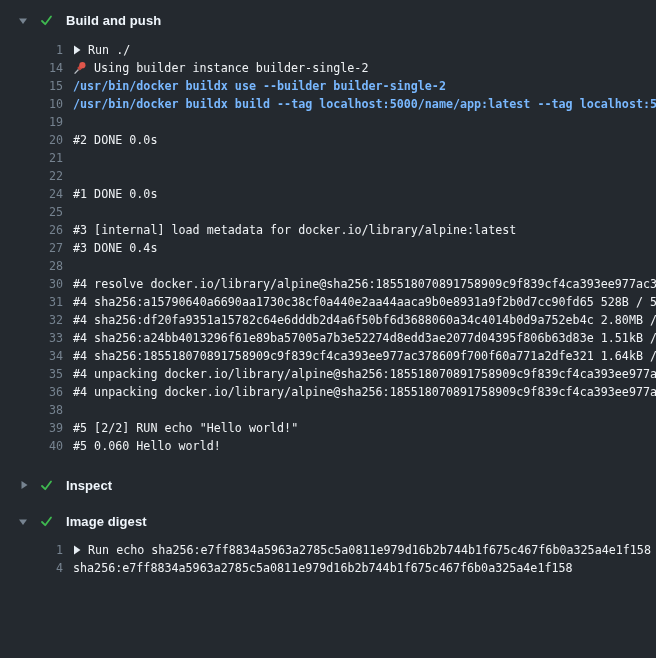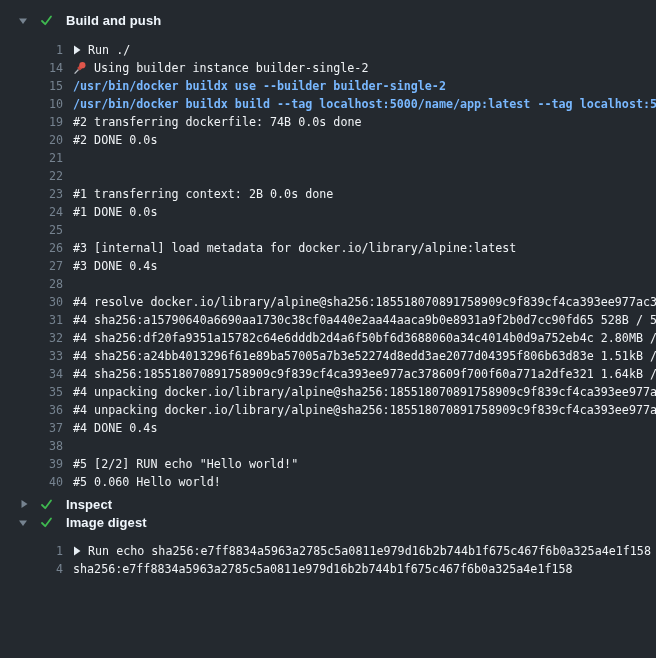--- a/index.html
+++ b/index.html
@@ -38,22 +38,22 @@
     margin-left:10px;display:flex;align-items:center;flex:none;
     color:#f0f3f6;white-space:pre;justify-content:space-between;
   }
   .content .txt{white-space:pre;}
   .content.command .txt{color:#79b8ff;font-weight:700;}
   .gmark{width:8px;height:10px;margin-right:7px;flex:none;display:flex;align-items:center;}
   .lineicon{width:14px;height:14px;margin-right:7px;flex:none;display:flex;align-items:center;}
   
   .section:nth-child(1) .section-header{margin-top:11px;}
   .section:nth-child(1) .log-lines{margin-top:12px;}
-  .section:nth-child(2) .section-header{margin-top:4px;}
-  .section:nth-child(3) .section-header{}
+  .section:nth-child(2) .section-header{margin-top:21px;}
+  .section:nth-child(3) .section-header{margin-top:18px;}
   .section:nth-child(3) .log-lines{margin-top:11px;}
 </style>
 </head>
 <body>
 
 <main id="log-root">
     <section class="section">
       <div class="section-header">
         <span class="toggle">
           <svg width="10" height="9" viewBox="0 0 10 9">
@@ -85,38 +85,33 @@
         <div class="row">
           <span class="num">15</span>
           <span class="content command"><span class="txt">/usr/bin/docker buildx use --builder builder-single-2</span></span>
         </div>
         <div class="row">
           <span class="num">10</span>
           <span class="content command"><span class="txt">/usr/bin/docker buildx build --tag localhost:5000/name/app:latest --tag localhost:5000</span></span>
         </div>
         <div class="row">
           <span class="num">19</span>
-          <span class="content"><span class="txt">#2 transferring dockerfile: 74B 0.0s done</span></span>
         </div>
         <div class="row">
           <span class="num">20</span>
           <span class="content"><span class="txt">#2 DONE 0.0s</span></span>
         </div>
         <div class="row">
           <span class="num">21</span>
           <span class="content"><span class="txt"></span></span>
         </div>
         <div class="row">
           <span class="num">22</span>
         </div>
         <div class="row">
-          <span class="num">23</span>
-          <span class="content"><span class="txt">#1 transferring context: 2B 0.0s done</span></span>
-        </div>
-        <div class="row">
           <span class="num">24</span>
           <span class="content"><span class="txt">#1 DONE 0.0s</span></span>
         </div>
         <div class="row">
           <span class="num">25</span>
           <span class="content"><span class="txt"></span></span>
         </div>
         <div class="row">
           <span class="num">26</span>
           <span class="content"><span class="txt">#3 [internal] load metadata for docker.io/library/alpine:latest</span></span>
@@ -149,24 +144,20 @@
           <span class="num">34</span>
           <span class="content"><span class="txt">#4 sha256:185518070891758909c9f839cf4ca393ee977ac378609f700f60a771a2dfe321 1.64kB / 1.64kB</span></span>
         </div>
         <div class="row">
           <span class="num">35</span>
           <span class="content"><span class="txt">#4 unpacking docker.io/library/alpine@sha256:185518070891758909c9f839cf4ca393ee977ac378609f700f60a771a2dfe321</span></span>
         </div>
         <div class="row">
           <span class="num">36</span>
           <span class="content"><span class="txt">#4 unpacking docker.io/library/alpine@sha256:185518070891758909c9f839cf4ca393ee977ac378609f700f60a771a2dfe321</span></span>
-        </div>
-        <div class="row">
-          <span class="num">37</span>
-          <span class="content"><span class="txt">#4 DONE 0.4s</span></span>
         </div>
         <div class="row">
           <span class="num">38</span>
           <span class="content"><span class="txt"></span></span>
         </div>
         <div class="row">
           <span class="num">39</span>
           <span class="content"><span class="txt">#5 [2/2] RUN echo "Hello world!"</span></span>
         </div>
         <div class="row">

